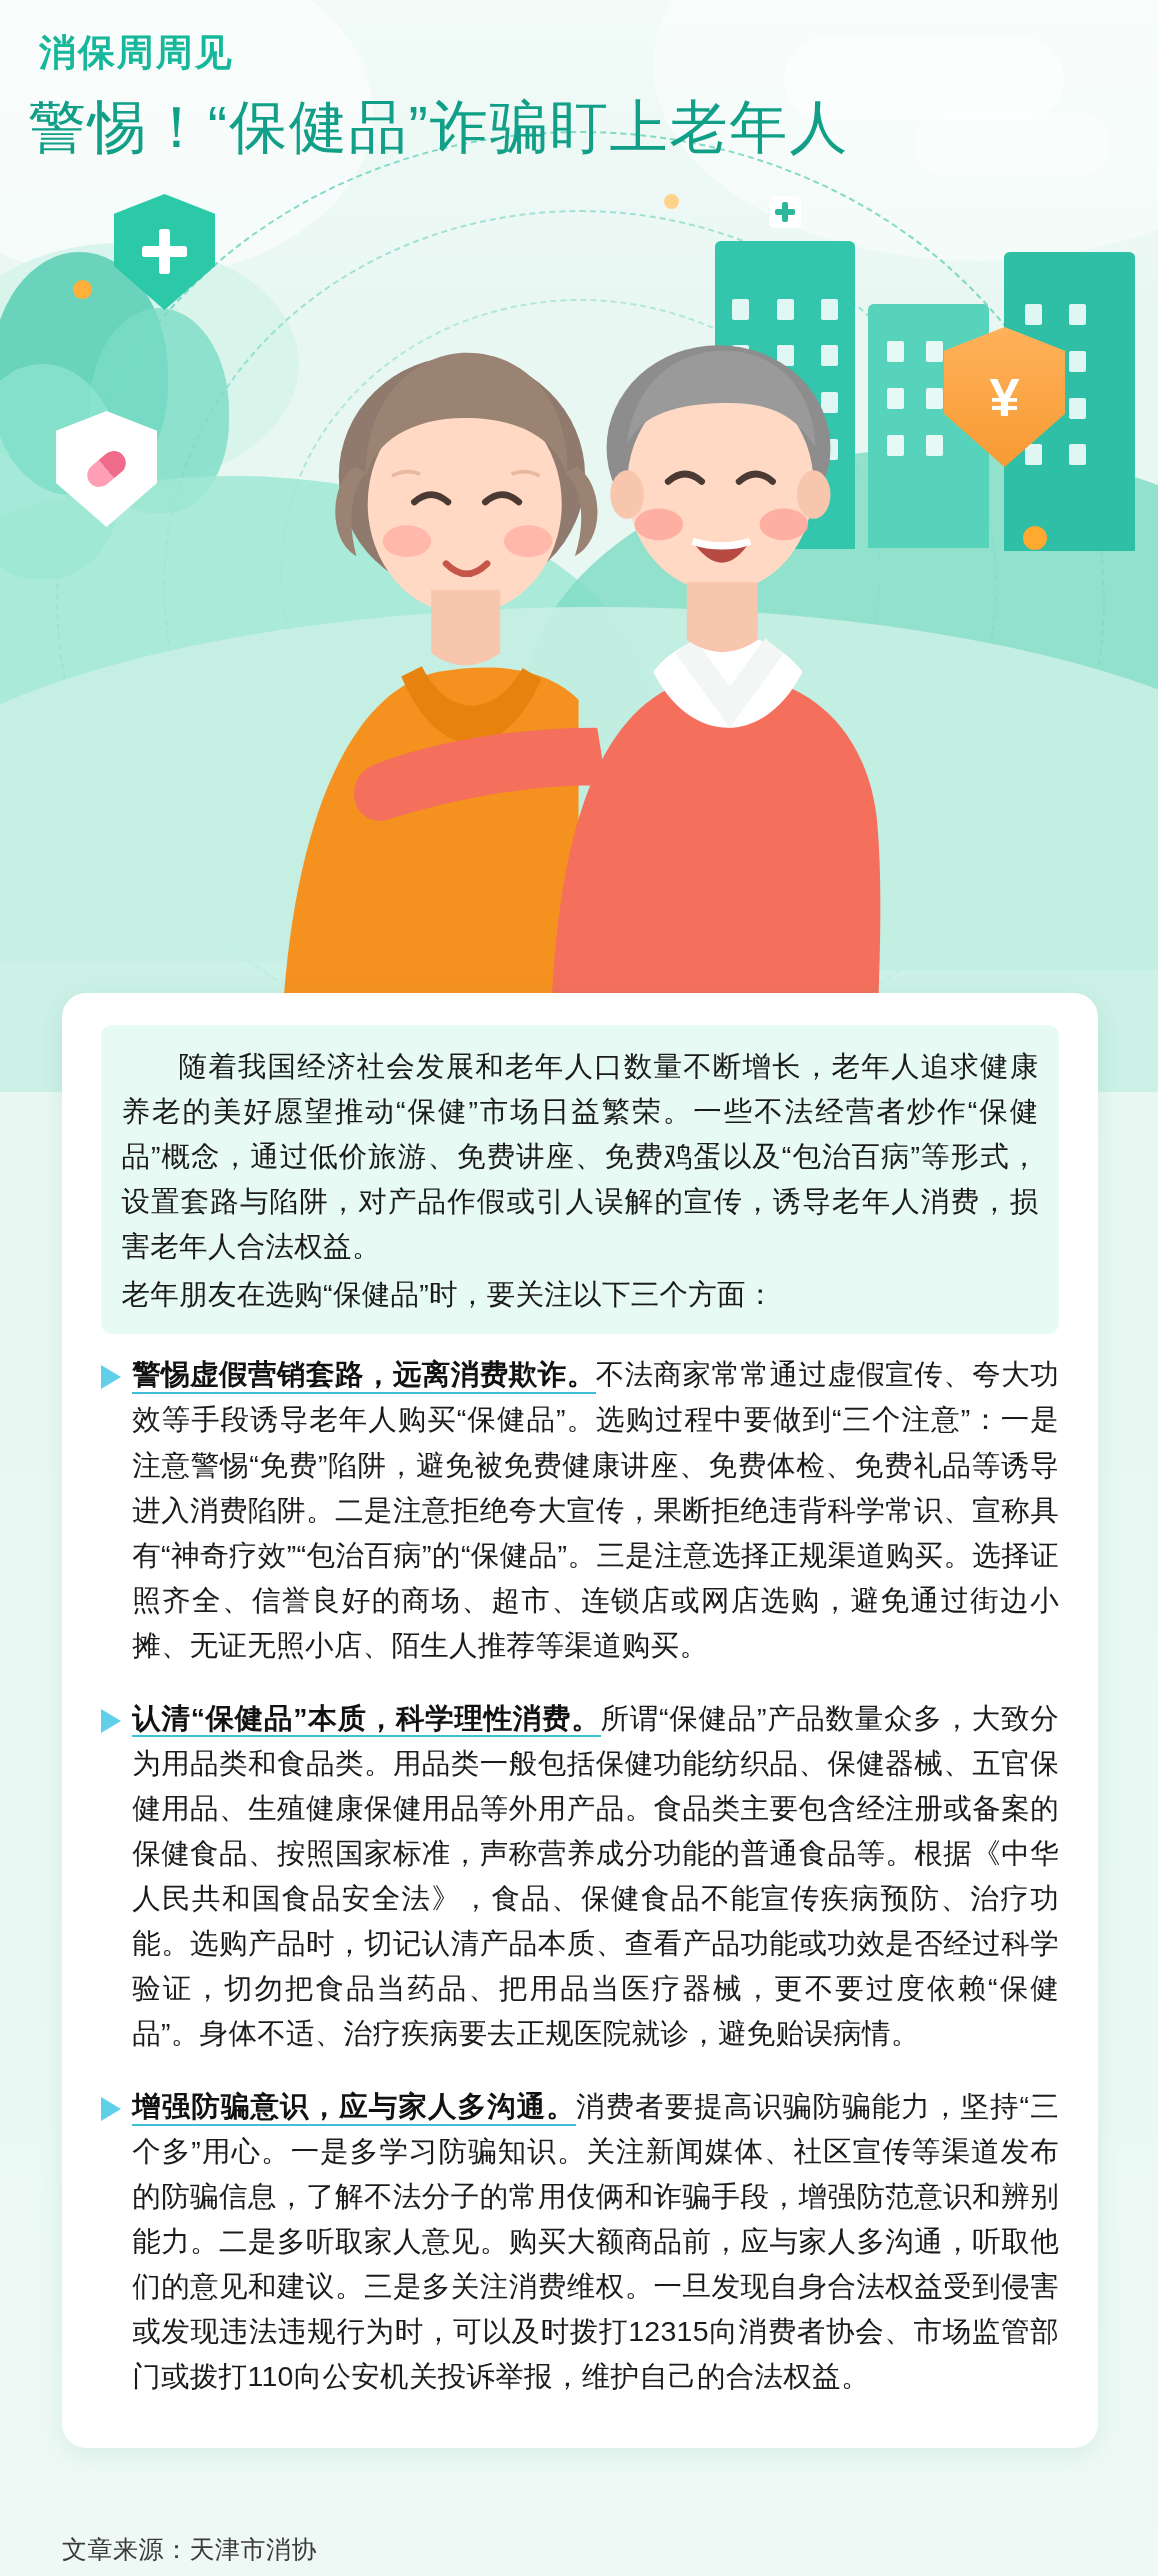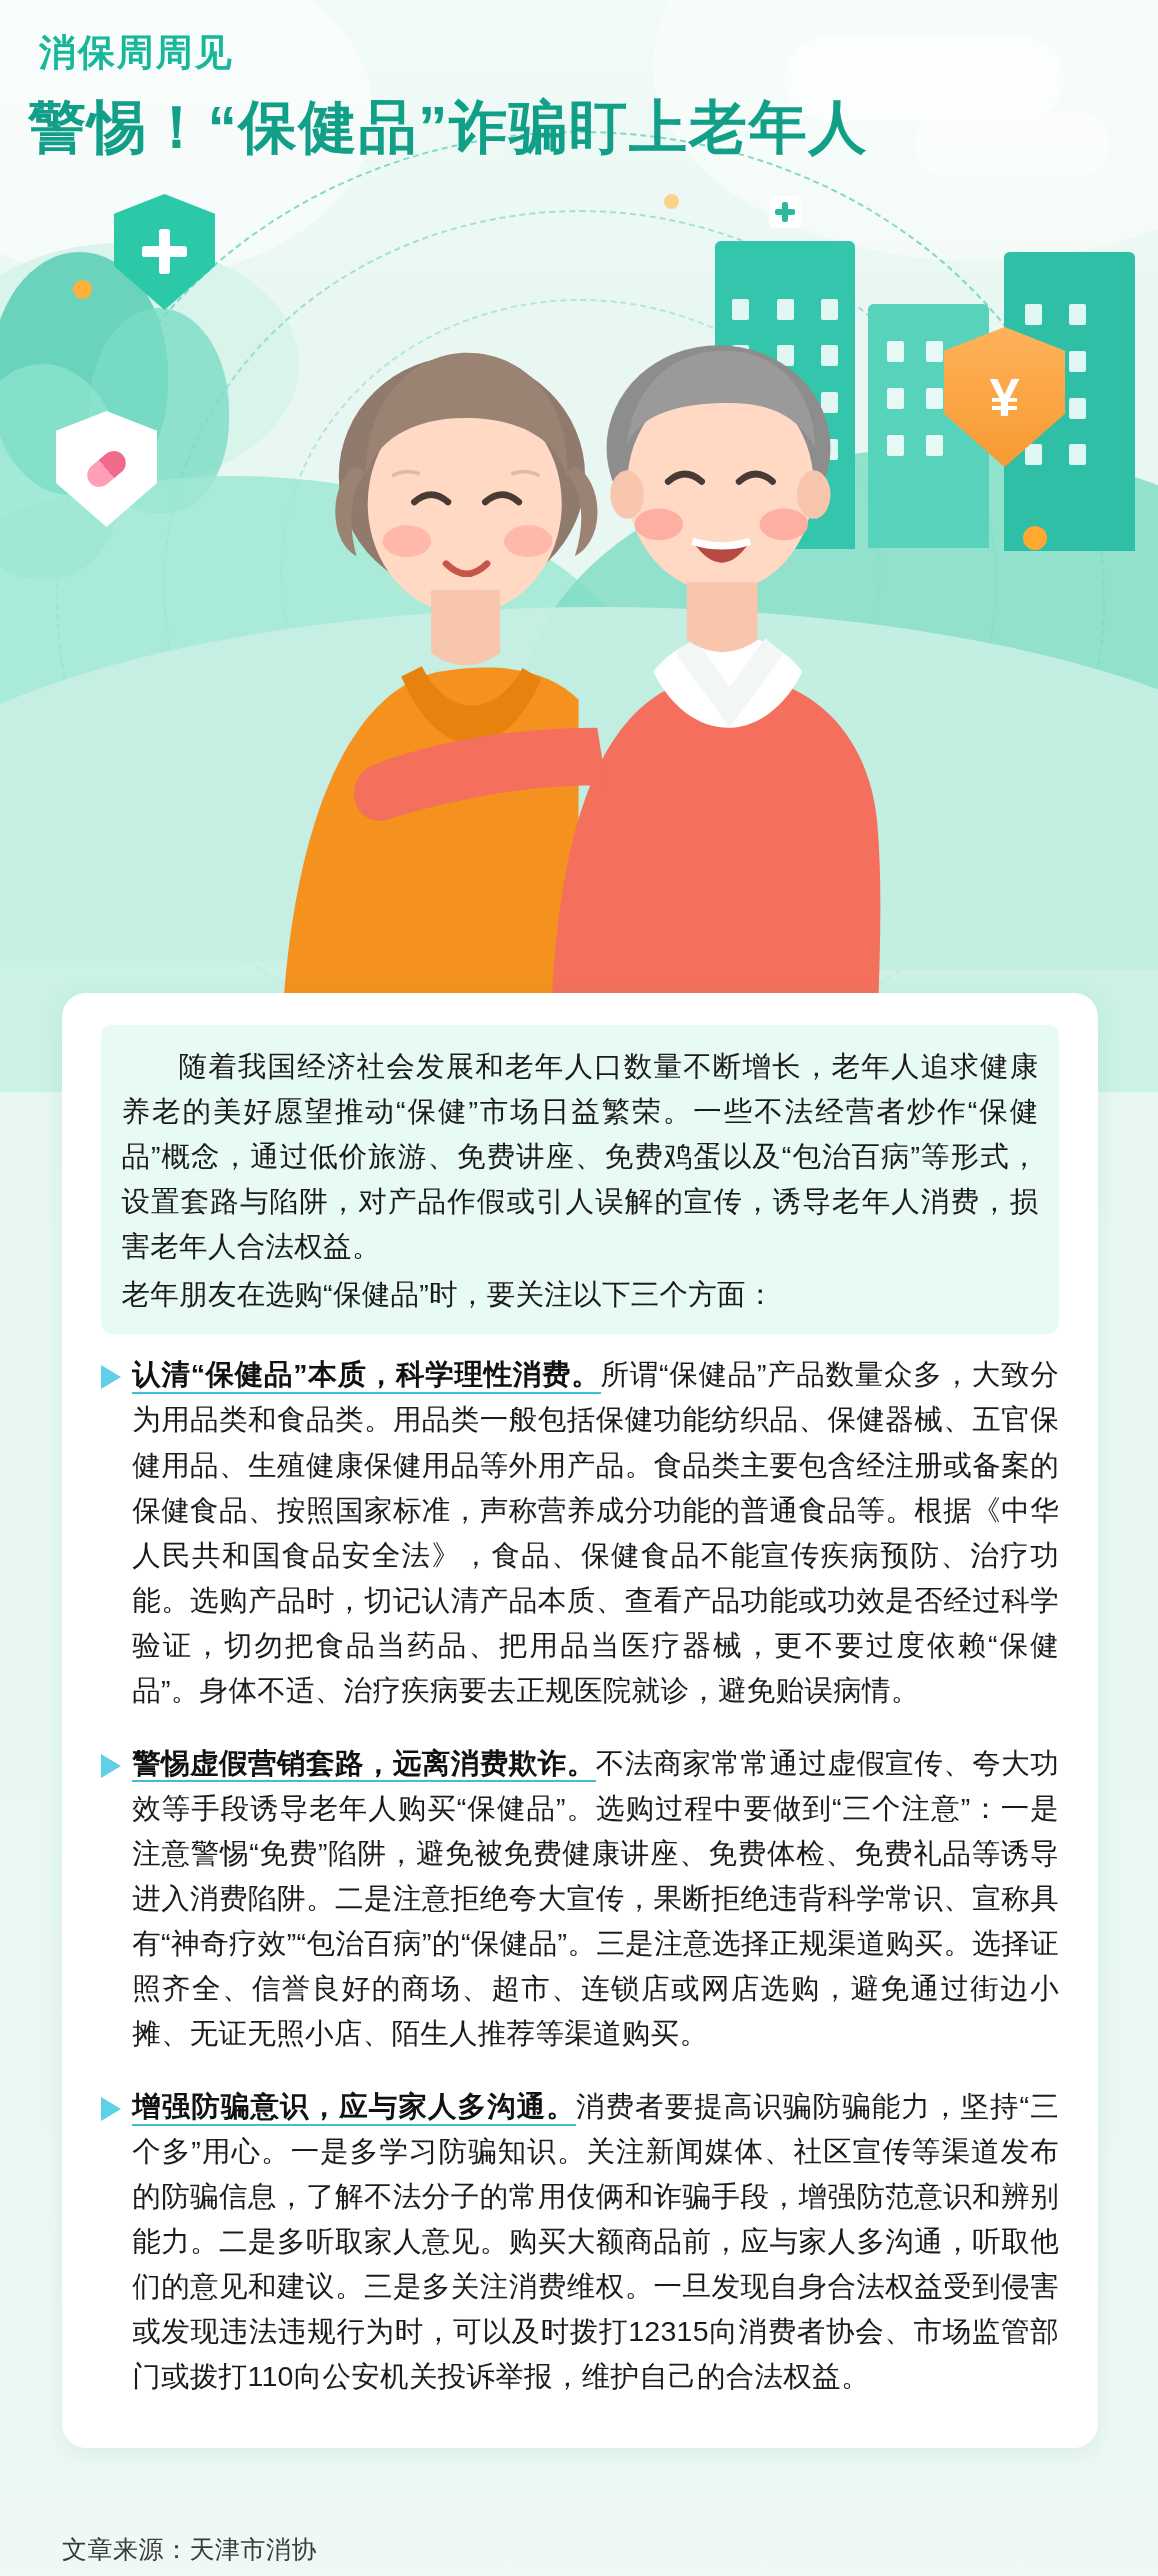--- a/index.html
+++ b/index.html
@@ -48,21 +48,21 @@
     letter-spacing: 1.9px;
     color: #16b79a;
     font-weight: bold;
     z-index: 6;
   }
   .headline {
     position: absolute;
     left: 28px; top: 89px;
     width: 1101px;
     font-size: 58px;
-    font-weight: bold;
+    font-weight: normal;
     color: #119f88;
     letter-spacing: 1.9px;
     z-index: 6;
     white-space: nowrap;
   }
 
   
   .illus {
     position: absolute;
     left: 0; top: 168px;
@@ -354,30 +354,30 @@
 
     <div class="intro">
       <p style="text-indent:2em;">随着我国经济社会发展和老年人口数量不断增长，老年人追求健康养老的美好愿望推动“保健”市场日益繁荣。一些不法经营者炒作“保健品”概念，通过低价旅游、免费讲座、免费鸡蛋以及“包治百病”等形式，设置套路与陷阱，对产品作假或引人误解的宣传，诱导老年人消费，损害老年人合法权益。</p>
       <p class="second">老年朋友在选购“保健品”时，要关注以下三个方面：</p>
     </div>
 
     <div class="section">
       <div class="sec-head">
         <div class="tri"></div>
         <div class="sec-body">
-          <span class="sec-title">认清“保健品”本质，科学理性消费。</span><span>所谓“保健品”产品数量众多，大致分为用品类和食品类。用品类一般包括保健功能纺织品、保健器械、五官保健用品、生殖健康保健用品等外用产品。食品类主要包含经注册或备案的保健食品、按照国家标准，声称营养成分功能的普通食品等。根据《中华人民共和国食品安全法》，食品、保健食品不能宣传疾病预防、治疗功能。选购产品时，切记认清产品本质、查看产品功能或功效是否经过科学验证，切勿把食品当药品、把用品当医疗器械，更不要过度依赖“保健品”。身体不适、治疗疾病要去正规医院就诊，避免贻误病情。</span>
+          <span class="sec-title">警惕虚假营销套路，远离消费欺诈。</span><span>不法商家常常通过虚假宣传、夸大功效等手段诱导老年人购买“保健品”。选购过程中要做到“三个注意”：一是注意警惕“免费”陷阱，避免被免费健康讲座、免费体检、免费礼品等诱导进入消费陷阱。二是注意拒绝夸大宣传，果断拒绝违背科学常识、宣称具有“神奇疗效”“包治百病”的“保健品”。三是注意选择正规渠道购买。选择证照齐全、信誉良好的商场、超市、连锁店或网店选购，避免通过街边小摊、无证无照小店、陌生人推荐等渠道购买。</span>
         </div>
       </div>
     </div>
 
     <div class="section">
       <div class="sec-head">
         <div class="tri"></div>
         <div class="sec-body">
-          <span class="sec-title">警惕虚假营销套路，远离消费欺诈。</span><span>不法商家常常通过虚假宣传、夸大功效等手段诱导老年人购买“保健品”。选购过程中要做到“三个注意”：一是注意警惕“免费”陷阱，避免被免费健康讲座、免费体检、免费礼品等诱导进入消费陷阱。二是注意拒绝夸大宣传，果断拒绝违背科学常识、宣称具有“神奇疗效”“包治百病”的“保健品”。三是注意选择正规渠道购买。选择证照齐全、信誉良好的商场、超市、连锁店或网店选购，避免通过街边小摊、无证无照小店、陌生人推荐等渠道购买。</span>
+          <span class="sec-title">认清“保健品”本质，科学理性消费。</span><span>所谓“保健品”产品数量众多，大致分为用品类和食品类。用品类一般包括保健功能纺织品、保健器械、五官保健用品、生殖健康保健用品等外用产品。食品类主要包含经注册或备案的保健食品、按照国家标准，声称营养成分功能的普通食品等。根据《中华人民共和国食品安全法》，食品、保健食品不能宣传疾病预防、治疗功能。选购产品时，切记认清产品本质、查看产品功能或功效是否经过科学验证，切勿把食品当药品、把用品当医疗器械，更不要过度依赖“保健品”。身体不适、治疗疾病要去正规医院就诊，避免贻误病情。</span>
         </div>
       </div>
     </div>
 
     <div class="section" style="margin-bottom:0;">
       <div class="sec-head">
         <div class="tri"></div>
         <div class="sec-body">
           <span class="sec-title">增强防骗意识，应与家人多沟通。</span><span>消费者要提高识骗防骗能力，坚持“三个多”用心。一是多学习防骗知识。关注新闻媒体、社区宣传等渠道发布的防骗信息，了解不法分子的常用伎俩和诈骗手段，增强防范意识和辨别能力。二是多听取家人意见。购买大额商品前，应与家人多沟通，听取他们的意见和建议。三是多关注消费维权。一旦发现自身合法权益受到侵害或发现违法违规行为时，可以及时拨打12315向消费者协会、市场监管部门或拨打110向公安机关投诉举报，维护自己的合法权益。</span>
         </div>

